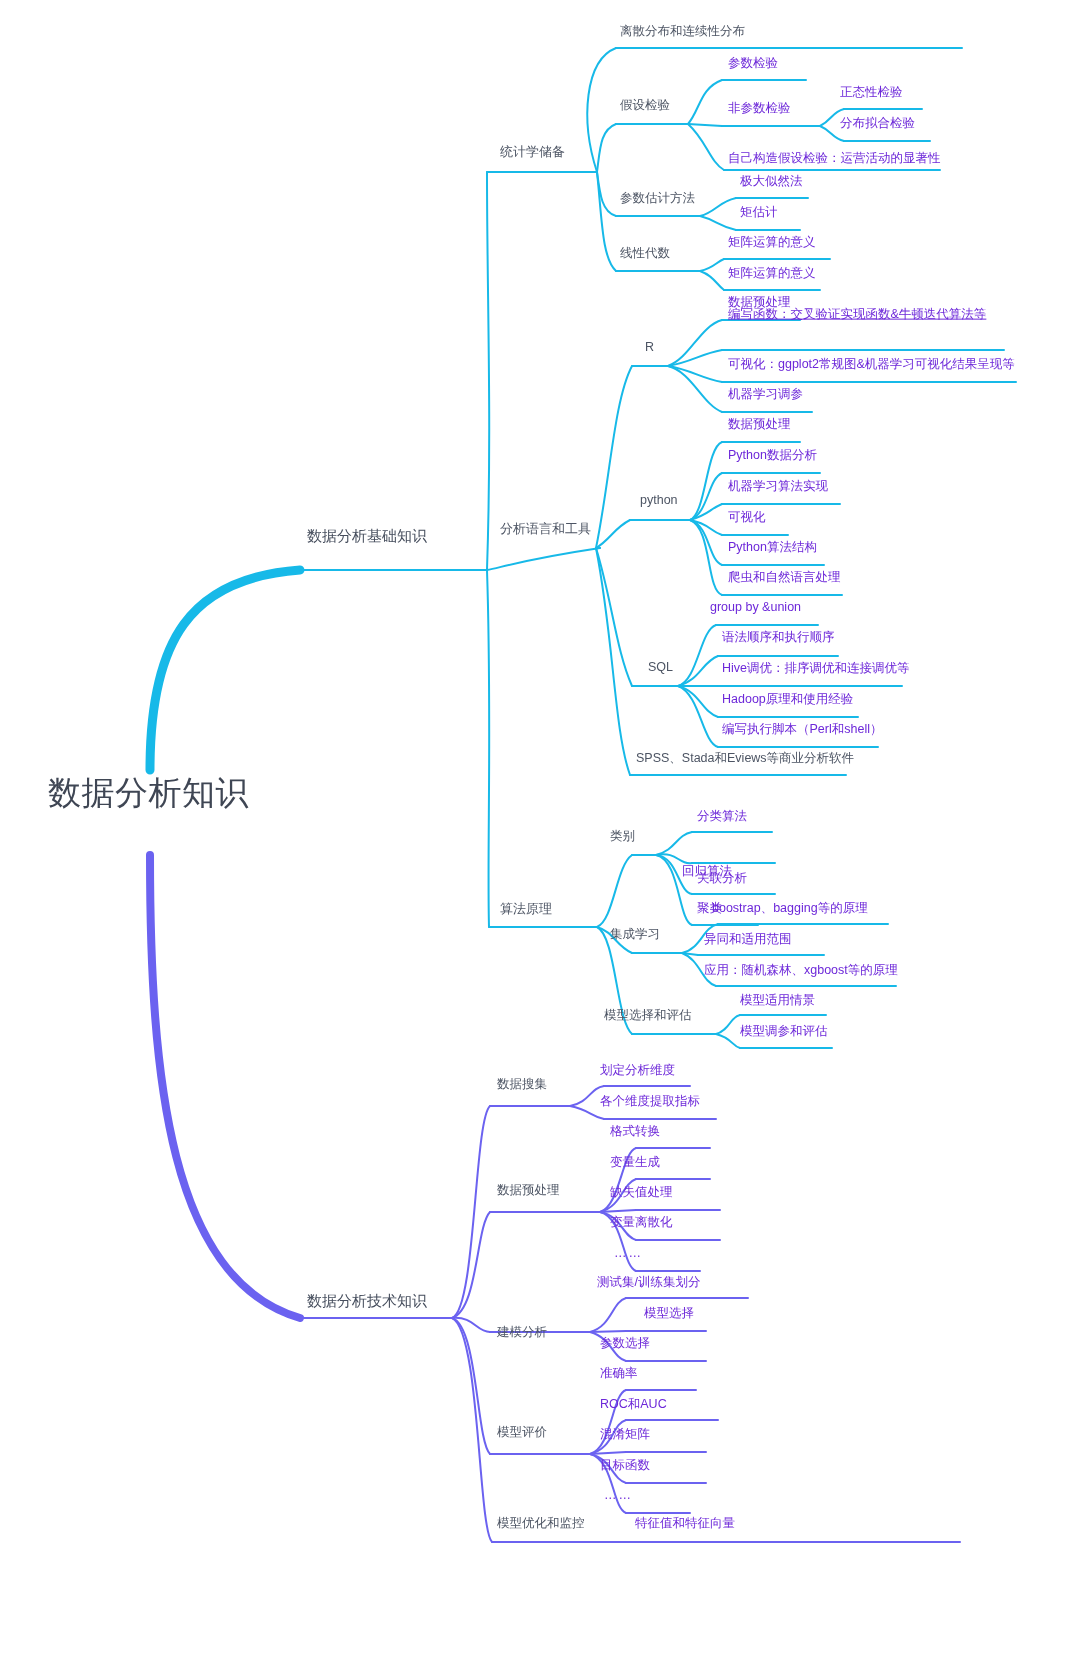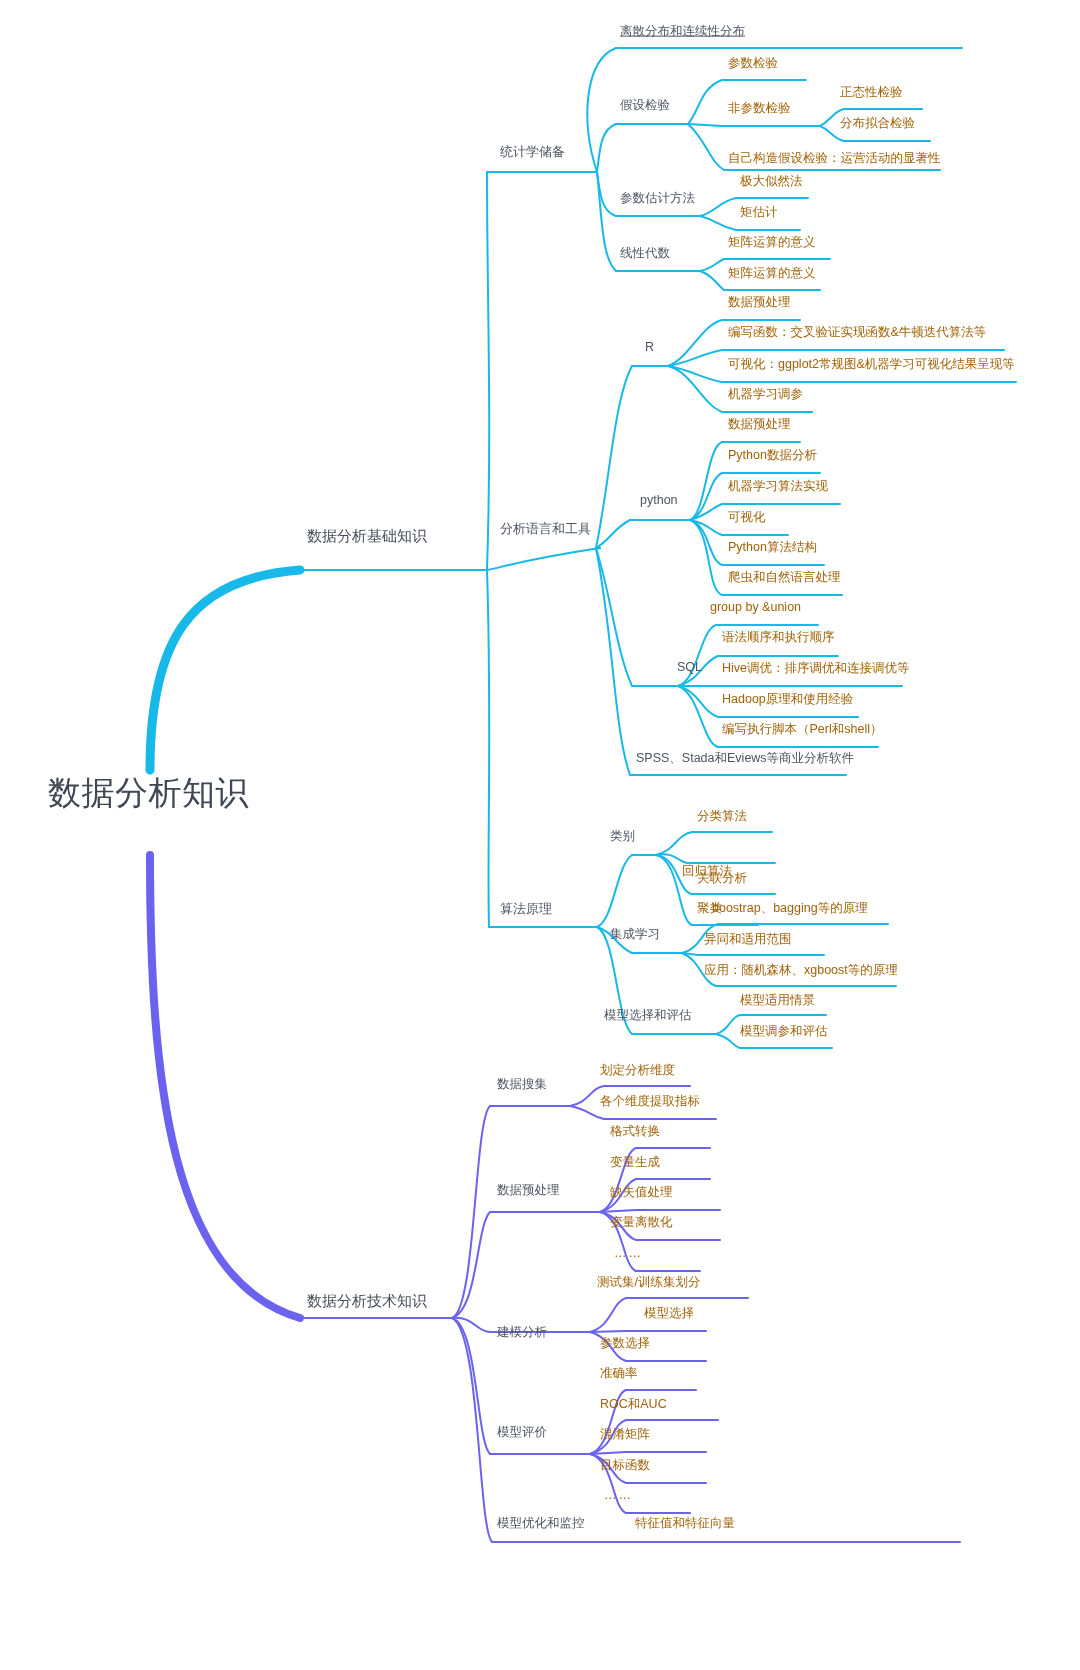--- a/index.html
+++ b/index.html
@@ -47,21 +47,21 @@
   .node.lvl2 {
     font-size: 13px;
     color: #4c5463;
   }
   .node.lvl3 {
     font-size: 12.5px;
     color: #4c5463;
   }
   .node.lvl4 {
     font-size: 12.5px;
-    color: #a16207;
+    color: #6d28d9;
   }
   .dots { letter-spacing: 2px; }
 </style>
 </head>
 <body>
 
 <div id="mindmap">
 
   <svg class="links" viewBox="0 0 1080 1670" xmlns="http://www.w3.org/2000/svg">
     <g fill="none" stroke-linecap="round">
@@ -232,43 +232,43 @@
 
   <div class="node root" style="left:48px; top:815px;">数据分析知识</div>
 
   <div class="node lvl1" style="left:307px; top:547px;">数据分析基础知识</div>
   <div class="node lvl1" style="left:307px; top:1312px;">数据分析技术知识</div>
 
   <div class="node lvl2" style="left:500px; top:163px;">统计学储备</div>
   <div class="node lvl2" style="left:500px; top:540px;">分析语言和工具</div>
   <div class="node lvl2" style="left:500px; top:920px;">算法原理</div>
 
-  <div class="node lvl3" style="left:620px; top:41px;text-decoration:underline;">离散分布和连续性分布</div>
+  <div class="node lvl3" style="left:620px; top:41px;">离散分布和连续性分布</div>
   <div class="node lvl3" style="left:620px; top:115px;">假设检验</div>
   <div class="node lvl3" style="left:620px; top:208px;">参数估计方法</div>
   <div class="node lvl3" style="left:620px; top:263px;">线性代数</div>
 
   <div class="node lvl4" style="left:728px; top:73px;">参数检验</div>
   <div class="node lvl4" style="left:728px; top:118px;">非参数检验</div>
   <div class="node lvl4" style="left:728px; top:168px;">自己构造假设检验：运营活动的显著性</div>
   <div class="node lvl4" style="left:840px; top:102px;">正态性检验</div>
   <div class="node lvl4" style="left:840px; top:133px;">分布拟合检验</div>
 
   <div class="node lvl4" style="left:740px; top:191px;">极大似然法</div>
   <div class="node lvl4" style="left:740px; top:222px;">矩估计</div>
   <div class="node lvl4" style="left:728px; top:252px;">矩阵运算的意义</div>
   <div class="node lvl4" style="left:728px; top:283px;">矩阵运算的意义</div>
 
   <div class="node lvl3" style="left:645px; top:357px;">R</div>
   <div class="node lvl3" style="left:640px; top:510px;">python</div>
-  <div class="node lvl3" style="left:677px; top:677px;">SQL</div>
+  <div class="node lvl3" style="left:648px; top:677px;">SQL</div>
   <div class="node lvl3" style="left:636px; top:768px;">SPSS、Stada和Eviews等商业分析软件</div>
 
   <div class="node lvl4" style="left:728px; top:312px;">数据预处理</div>
-  <div class="node lvl4" style="left:728px; top:342px;">编写函数：交叉验证实现函数&amp;牛顿迭代算法等</div>
+  <div class="node lvl4" style="left:728px; top:324px;text-decoration:underline;">编写函数：交叉验证实现函数&amp;牛顿迭代算法等</div>
   <div class="node lvl4" style="left:728px; top:374px;">可视化：ggplot2常规图&amp;机器学习可视化结果呈现等</div>
   <div class="node lvl4" style="left:728px; top:404px;">机器学习调参</div>
 
   <div class="node lvl4" style="left:728px; top:434px;">数据预处理</div>
   <div class="node lvl4" style="left:728px; top:465px;">Python数据分析</div>
   <div class="node lvl4" style="left:728px; top:496px;">机器学习算法实现</div>
   <div class="node lvl4" style="left:728px; top:527px;">可视化</div>
   <div class="node lvl4" style="left:728px; top:557px;">Python算法结构</div>
   <div class="node lvl4" style="left:728px; top:587px;">爬虫和自然语言处理</div>
 

